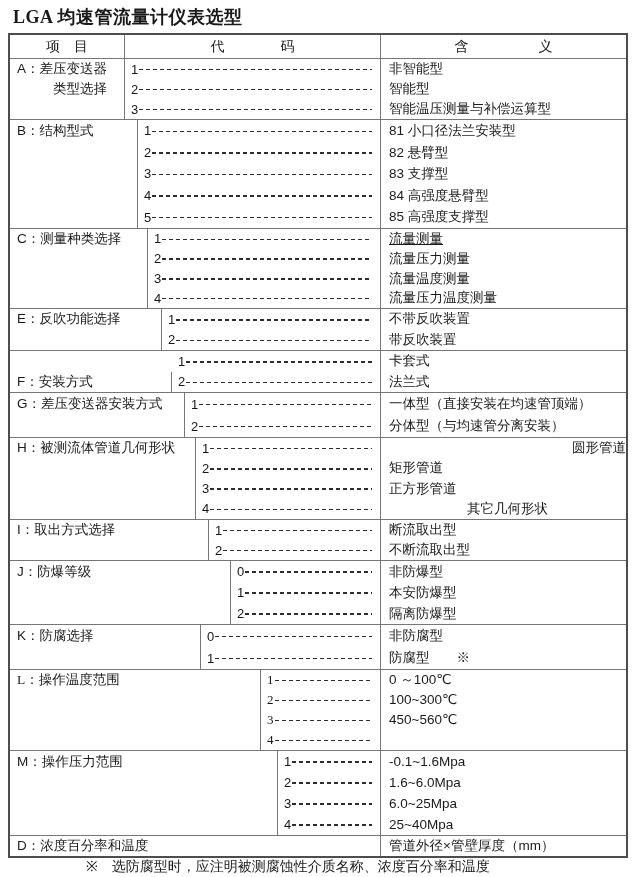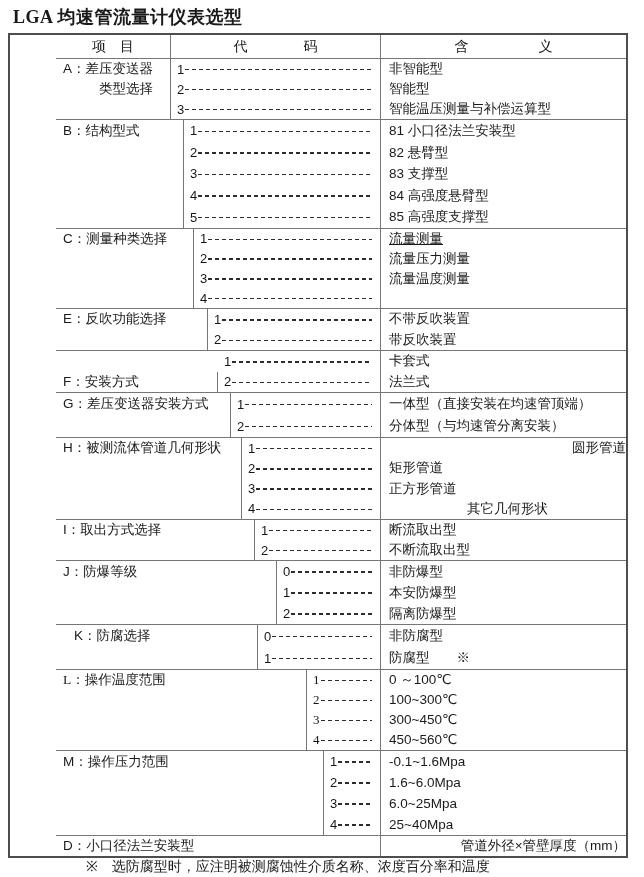--- a/index.html
+++ b/index.html
@@ -13,21 +13,21 @@
   }
   .page { position: absolute; inset: 0; background: #fff; }
   .title {
     position: absolute; left: 13px; top: 5px;
     font-family: "Liberation Serif", "DejaVu Serif", serif;
     font-weight: bold; font-size: 18px; letter-spacing: 0.5px;
     white-space: nowrap;
   }
   .seltable {
     position: absolute; left: 8px; top: 33px; width: 620px;
-    border: 2px solid #4d4d4d; background: #fff; padding-left: 46px;
+    border: 2px solid #4d4d4d; background: #fff;
   }
   .thead { display: flex; height: 23px; font-size: 14px; }
   .thead .hc { display: flex; align-items: center; justify-content: center; overflow: hidden; white-space: nowrap; }
   .hc-item  { width: 115px; border-right: 1px solid #767676; }
   .hc-code  { flex: 1; }
   .hc-mean  { width: 246px; border-left: 1px solid #767676; }
   .trow { display: flex; border-top: 1px solid #767676; background: #fff; }
   .cell { overflow: hidden; }
   .lab { padding-left: 7px; font-size: 13.5px; white-space: nowrap; }
   .lab.bdr { border-right: 1px solid #767676; flex: none; }
@@ -144,20 +144,21 @@
             </div>
             <div class="cline" style="height: 19.75px;">
               <span class="cnum">4</span>
               <span class="dash"></span>
             </div>
           </div>
           <div class="cell mean">
             <div class="mline" style="height: 19.75px; line-height: 19.75px; text-decoration: underline;">流量测量</div>
             <div class="mline" style="height: 19.75px; line-height: 19.75px;">流量压力测量</div>
             <div class="mline" style="height: 19.75px; line-height: 19.75px;">流量温度测量</div>
+            <div class="mline" style="height: 19.75px; line-height: 19.75px;">流量压力温度测量</div>
           </div>
         </div>
         <div class="trow" style="height: 42px;">
           <div class="cell lab bdr" style="width: 152px;">
             <div class="lline" style="line-height: 20.5px;">E：反吹功能选择</div>
           </div>
           <div class="cell codes">
             <div class="cline" style="height: 20.5px;">
               <span class="cnum">1</span>
               <span class="dash"></span>
@@ -276,21 +277,21 @@
               <span class="dash"></span>
             </div>
           </div>
           <div class="cell mean">
             <div class="mline" style="height: 21px; line-height: 21px;">非防爆型</div>
             <div class="mline" style="height: 21px; line-height: 21px;">本安防爆型</div>
             <div class="mline" style="height: 21px; line-height: 21px;">隔离防爆型</div>
           </div>
         </div>
         <div class="trow" style="height: 45px;">
-          <div class="cell lab bdr" style="width: 191px; margin-left: 11px;">
+          <div class="cell lab bdr" style="width: 191px;">
             <div class="lline" style="line-height: 22px;">K：防腐选择</div>
           </div>
           <div class="cell codes">
             <div class="cline" style="height: 22px;">
               <span class="cnum">0</span>
               <span class="dash"></span>
             </div>
             <div class="cline" style="height: 22px;">
               <span class="cnum">1</span>
               <span class="dash"></span>
@@ -319,21 +320,20 @@
               <span class="dash"></span>
             </div>
             <div class="cline" style="height: 20px;">
               <span class="cnum">4</span>
               <span class="dash"></span>
             </div>
           </div>
           <div class="cell mean">
             <div class="mline" style="height: 20px; line-height: 20px;">0 ～100℃</div>
             <div class="mline" style="height: 20px; line-height: 20px;">100~300℃</div>
-            <div class="mline" style="height: 20px; line-height: 20px;">300~450℃</div>
             <div class="mline" style="height: 20px; line-height: 20px;">450~560℃</div>
           </div>
         </div>
         <div class="trow" style="height: 85px;">
           <div class="cell lab bdr" style="width: 268px;">
             <div class="lline" style="line-height: 21px;">M：操作压力范围</div>
           </div>
           <div class="cell codes">
             <div class="cline" style="height: 21px;">
               <span class="cnum">1</span>
@@ -354,24 +354,24 @@
           </div>
           <div class="cell mean">
             <div class="mline" style="height: 21px; line-height: 21px;">-0.1~1.6Mpa</div>
             <div class="mline" style="height: 21px; line-height: 21px;">1.6~6.0Mpa</div>
             <div class="mline" style="height: 21px; line-height: 21px;">6.0~25Mpa</div>
             <div class="mline" style="height: 21px; line-height: 21px;">25~40Mpa</div>
           </div>
         </div>
         <div class="trow" style="height: 21px;">
           <div class="cell lab" style="flex: 1 1 0%;">
-            <div class="lline" style="line-height: 20px;">D：小口径法兰安装型</div>
-          </div>
-          <div class="cell mean">
-            <div class="mline" style="height: 20px; line-height: 20px; text-align: right;">管道外径×管壁厚度（mm）</div>
+            <div class="lline" style="line-height: 20px;">D：浓度百分率和温度</div>
+          </div>
+          <div class="cell mean">
+            <div class="mline" style="height: 20px; line-height: 20px;">管道外径×管壁厚度（mm）</div>
           </div>
         </div>
       </div>
   </div>
 
   <div class="footnote">
     <span class="fmark">※</span><span>选防腐型时，应注明被测腐蚀性介质名称、浓度百分率和温度</span>
   </div>
 
 </div>

